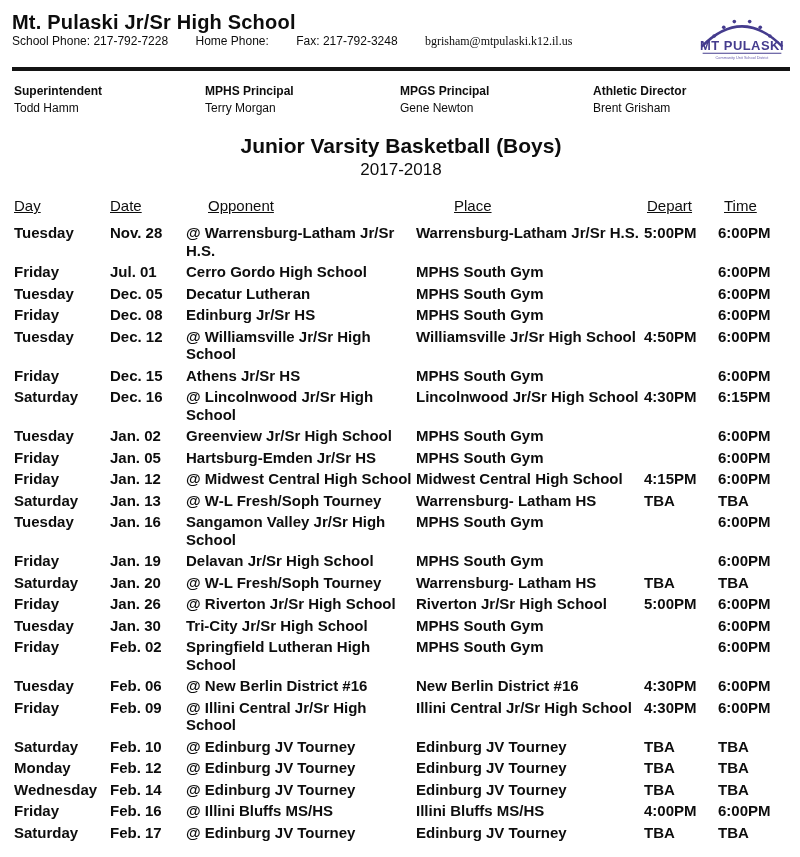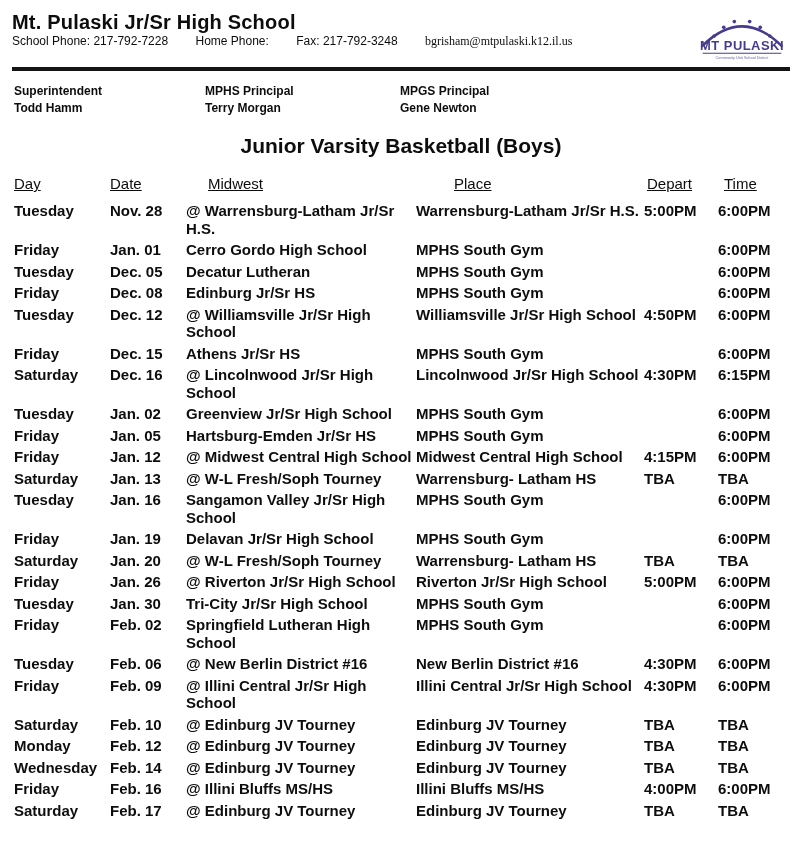--- a/index.html
+++ b/index.html
@@ -24,21 +24,21 @@
 
   .rule { margin: 18px 0 0 0; height: 4px; background: #141414; width: 778px; }
 
   
   .staff-row { display: flex; margin-top: 13px; padding-left: 2px; }
   .staff-col { }
   .staff-col:nth-child(1) { width: 191px; }
   .staff-col:nth-child(2) { width: 195px; }
   .staff-col:nth-child(3) { width: 193px; }
   .staff-label { font-size: 12px; line-height: 14px; font-weight: bold; }
-  .staff-name  { font-size: 12px; line-height: 14px; margin-top: 3px; font-weight: bold; }
+  .staff-name  { font-size: 12px; line-height: 14px; margin-top: 3px; }
 
   
   .doc-title  { margin-top: 18px; text-align: center; font-size: 21px; line-height: 26px; font-weight: bold; }
   .doc-season { text-align: center; font-size: 17px; line-height: 22px; }
 
   
   table.schedule { border-collapse: collapse; table-layout: fixed; margin: 16px 0 0 2px; width: 778px; }
   col.c-day     { width: 96px; }
   col.c-date    { width: 76px; }
   col.c-opp     { width: 230px; }
@@ -98,55 +98,60 @@
       <div class="staff-name">Todd Hamm</div>
     </div>
     <div class="staff-col">
       <div class="staff-label">MPHS Principal</div>
       <div class="staff-name">Terry Morgan</div>
     </div>
     <div class="staff-col">
       <div class="staff-label">MPGS Principal</div>
       <div class="staff-name">Gene Newton</div>
     </div>
+    <div class="staff-col">
+      <div class="staff-label">Athletic Director</div>
+      <div class="staff-name">Brent Grisham</div>
+    </div>
   </div>
 
   <div class="doc-title">Junior Varsity Basketball (Boys)</div>
+  <div class="doc-season">2017-2018</div>
 
   <table class="schedule">
     <colgroup>
       <col class="c-day">
         <col class="c-date">
         <col class="c-opp">
       <col class="c-place">
         <col class="c-depart">
         <col class="c-time">
     </colgroup>
     <thead>
       <tr>
         <th class="h-day"><span>Day</span></th>
         <th class="h-date"><span>Date</span></th>
-        <th class="h-opp"><span>Midwest</span></th>
+        <th class="h-opp"><span>Opponent</span></th>
         <th class="h-place"><span>Place</span></th>
         <th class="h-depart"><span>Depart</span></th>
         <th class="h-time"><span>Time</span></th>
       </tr>
     </thead>
     <tbody>
         <tr>
           <td>Tuesday</td>
           <td>Nov. 28</td>
           <td>@ Warrensburg-Latham Jr/Sr H.S.</td>
           <td>Warrensburg-Latham Jr/Sr H.S.</td>
           <td>5:00PM</td>
           <td>6:00PM</td>
         </tr>
         <tr>
           <td>Friday</td>
-          <td>Jan. 01</td>
+          <td>Jul. 01</td>
           <td>Cerro Gordo High School</td>
           <td>MPHS South Gym</td>
           <td></td>
           <td>6:00PM</td>
         </tr>
         <tr>
           <td>Tuesday</td>
           <td>Dec. 05</td>
           <td>Decatur Lutheran</td>
           <td>MPHS South Gym</td>

